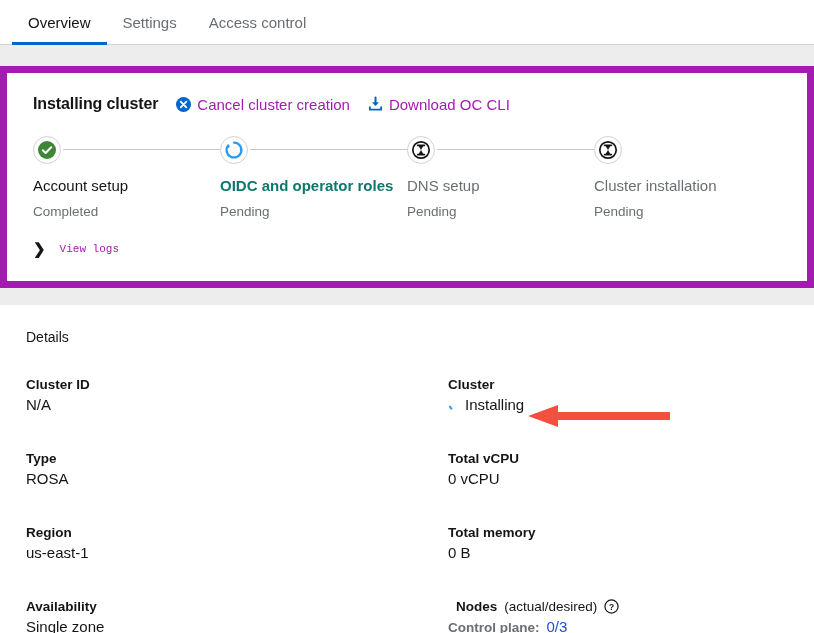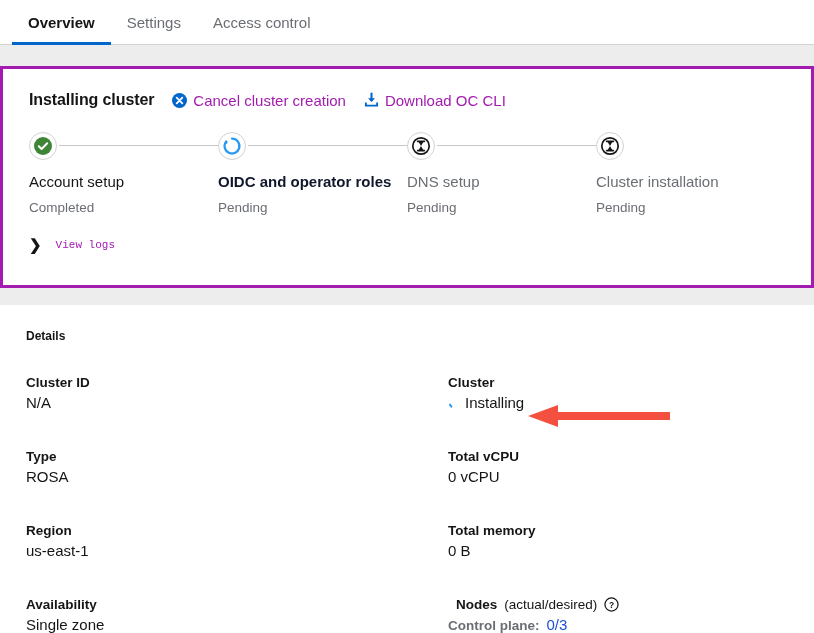--- a/index.html
+++ b/index.html
@@ -38,40 +38,40 @@
     align-items: center;
     padding: 0 16px;
     font-size: 15px;
     color: #6a6e73;
     cursor: pointer;
     position: relative;
     white-space: nowrap;
   }
   .tab.active {
     color: #151515;
-    font-weight: 700;
+    font-weight: 400;
   }
   .tab.active::after {
     content: "";
     position: absolute;
     left: 0; right: 0; bottom: 0;
     height: 3px;
     background: #0066cc;
     z-index: 2;
   }
 
   
   .gap {
     height: 21px;
     background: #ededed;
   }
 
   
   .install-wrap {
-    border: 3px solid #a21caf;
+    border: 7px solid #a21caf;
     background: #ffffff;
     margin: 0;
     height: 222px;
     padding: 22px 26px 0 26px;
     position: relative;
   }
 
   .install-header {
     display: flex;
     align-items: center;
@@ -133,21 +133,21 @@
     z-index: 2;
     flex: none;
   }
   .step-title {
     margin-top: 12px;
     font-size: 15px;
     color: #6a6e73;
     white-space: nowrap;
   }
   .step-title.current {
-    color: #0f172a;
+    color: #0f766e;
     font-weight: 700;
   }
   .step-title.done {
     color: #151515;
   }
   .step-status {
     margin-top: 10px;
     font-size: 13.5px;
     color: #6a6e73;
   }
@@ -178,22 +178,22 @@
     background: #ededed;
   }
 
   
   .details-card {
     background: #ffffff;
     padding: 24px 26px 0 26px;
     height: 328px;
   }
   .details-heading {
-    font-size: 12px;
-    font-weight: 700;
+    font-size: 14px;
+    font-weight: 400;
     margin: 0 0 32px 0;
     color: #151515;
   }
   .details-grid {
     display: grid;
     grid-template-columns: 422px 1fr;
     row-gap: 16px;
   }
   .dfield { margin-bottom: 22px; }
   .dlabel {

